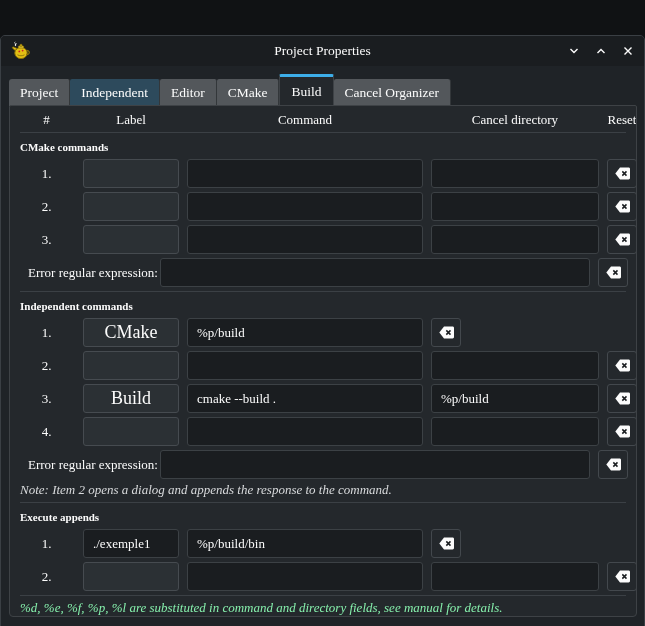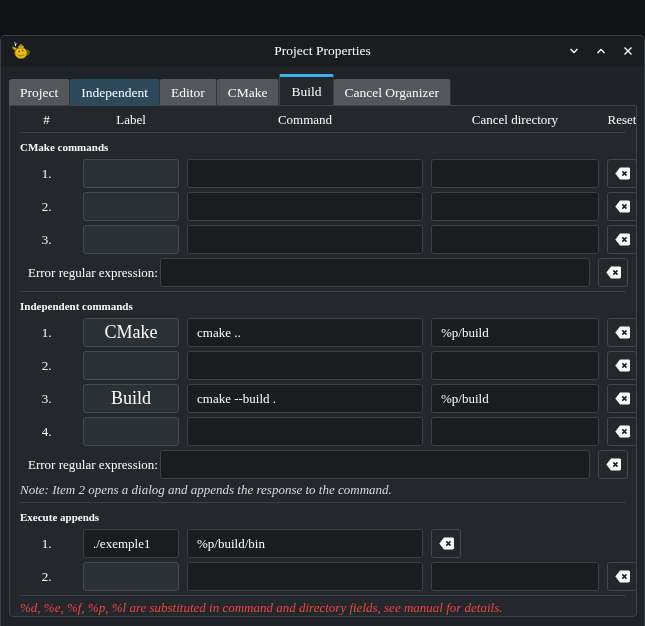--- a/index.html
+++ b/index.html
@@ -45,21 +45,21 @@
   .field{
     height:29px;background:#1a1d20;border:1px solid #3c4145;border-radius:3px;
     color:#fcfcfc;font-family:inherit;font-size:13px;padding:0 9px;outline:none;width:100%;}
   .reset-btn{
     height:29px;width:30px;background:#24282c;border:1px solid #43484d;border-radius:3px;
     display:flex;align-items:center;justify-content:center;padding:0;cursor:default;}
   .erow{display:grid;grid-template-columns:134px 430px 30px;column-gap:8px;
     align-items:center;padding-left:8px;margin-bottom:2px;}
   .erow .elabel{padding-left:10px;white-space:nowrap;}
   .note{font-style:italic;color:#d8dadc;padding-left:10px;margin:3px 0 4px 0;line-height:16px;}
-  .footnote{font-style:italic;color:#ef4444;padding-left:10px;margin:4px 0 0 0;line-height:16px;}
+  .footnote{font-style:italic;color:#86efac;padding-left:10px;margin:4px 0 0 0;line-height:16px;}
   .sep.mt{margin-top:4px;margin-bottom:0;}
   
   .dlg-btns{position:absolute;right:8px;bottom:5px;display:flex;gap:4px;}
   .dlg-btn{height:28px;min-width:84px;background:#24282c;border:1px solid #43484d;border-radius:3px;
     color:#fcfcfc;font-family:inherit;font-size:13.5px;display:flex;align-items:center;
     justify-content:center;gap:6px;padding:0 16px;cursor:default;}
   .dlg-btn.ok{min-width:77px;}
 </style>
 </head>
 <body>
@@ -170,21 +170,20 @@
         </button>
     </div>
 
     <div class="sep mt"></div>
 
     <div class="sec-title">Independent commands</div>
 
     <div class="trow">
       <div class="rownum">1.</div>
       <button class="label-btn">CMake</button>
-      <input class="field" value="cmake .." style="">
       <input class="field" value="%p/build" style="">
       <button class="reset-btn">
           <svg width="17" height="15" viewBox="0 0 17 15">
             <path d="M6 1.6h8.6c.8 0 1.4.6 1.4 1.4v9c0 .8-.6 1.4-1.4 1.4H6L1.3 7.5z" fill="#fcfcfc"></path>
             <path d="M8.3 5.4 12.5 9.6 M12.5 5.4 8.3 9.6" stroke="#1a1d20" stroke-width="1.5"></path>
           </svg>
         </button>
     </div>
     <div class="trow">
       <div class="rownum">2.</div>

